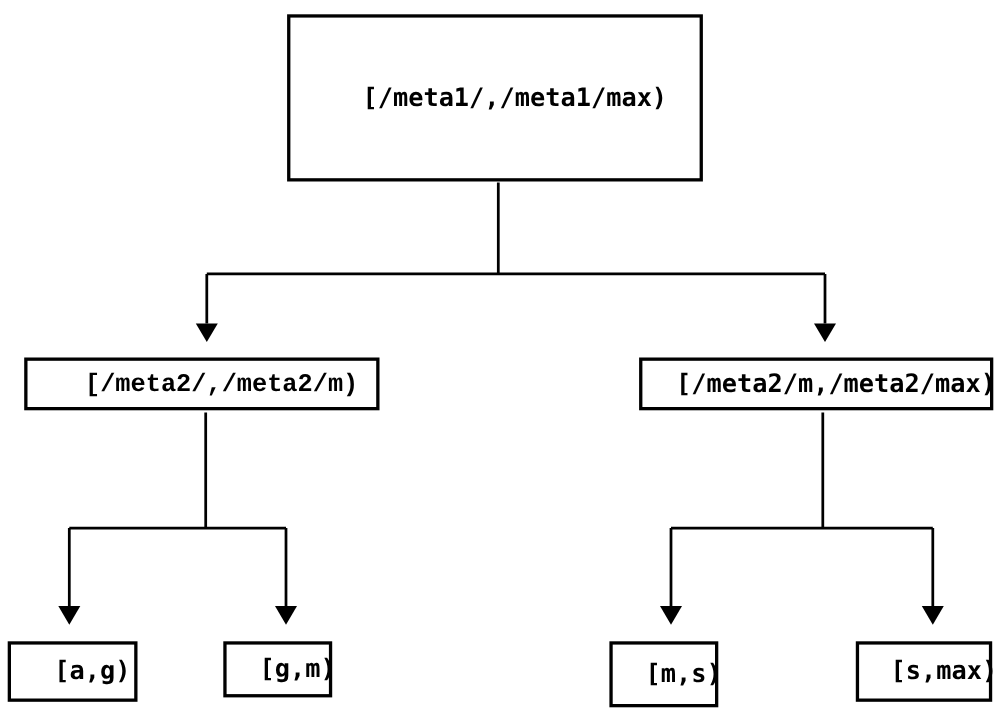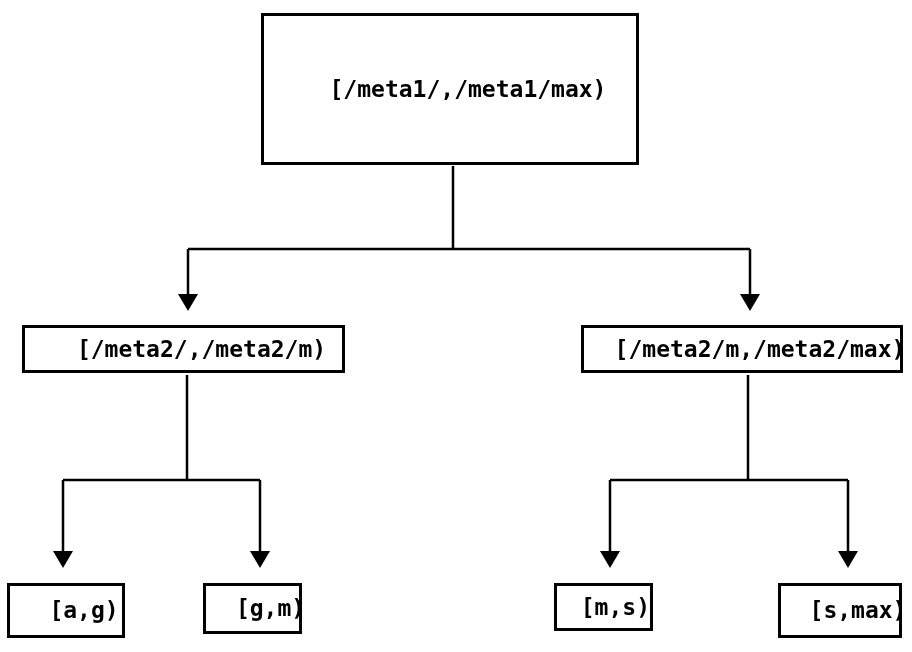--- a/index.html
+++ b/index.html
@@ -35,25 +35,25 @@
     justify-content: center;
     font-family: "DejaVu Sans Mono", "Liberation Mono", monospace;
     font-weight: bold;
     font-size: 23px;
     line-height: 1;
     color: #000000;
     white-space: nowrap;
     padding-left: 36px;
   }
   .node-root       { left: 261px; top: 13px;  width: 378px; height: 152px; }
-  .node-meta2-low  { left: 22px;  top: 325px; width: 323px; height: 48px; }
+  .node-meta2-low  { left: 22px;  top: 325px; width: 323px; height: 48px; font-family: Liberation Mono, monospace; }
   .node-meta2-high { left: 581px; top: 325px; width: 322px; height: 48px; }
   .node-leaf-a-g   { left: 7px;   top: 583px; width: 118px; height: 55px; }
   .node-leaf-g-m   { left: 203px; top: 583px; width: 99px;  height: 51px; }
-  .node-leaf-m-s   { left: 554px; top: 583px; width: 99px;  height: 48px; justify-content: flex-end; }
+  .node-leaf-m-s   { left: 554px; top: 583px; width: 99px;  height: 60px; }
   .node-leaf-s-max { left: 778px; top: 583px; width: 124px; height: 55px; text-align: center; }
 </style>
 </head>
 <body>
 
 <div id="canvas">
 
   <svg id="connectors" viewBox="0 0 912 652" xmlns="http://www.w3.org/2000/svg">
 
     <path d="M 453 166 L 453 249 M 188 249 L 750 249 M 188 249 L 188 294 M 750 249 L 750 294"></path>

